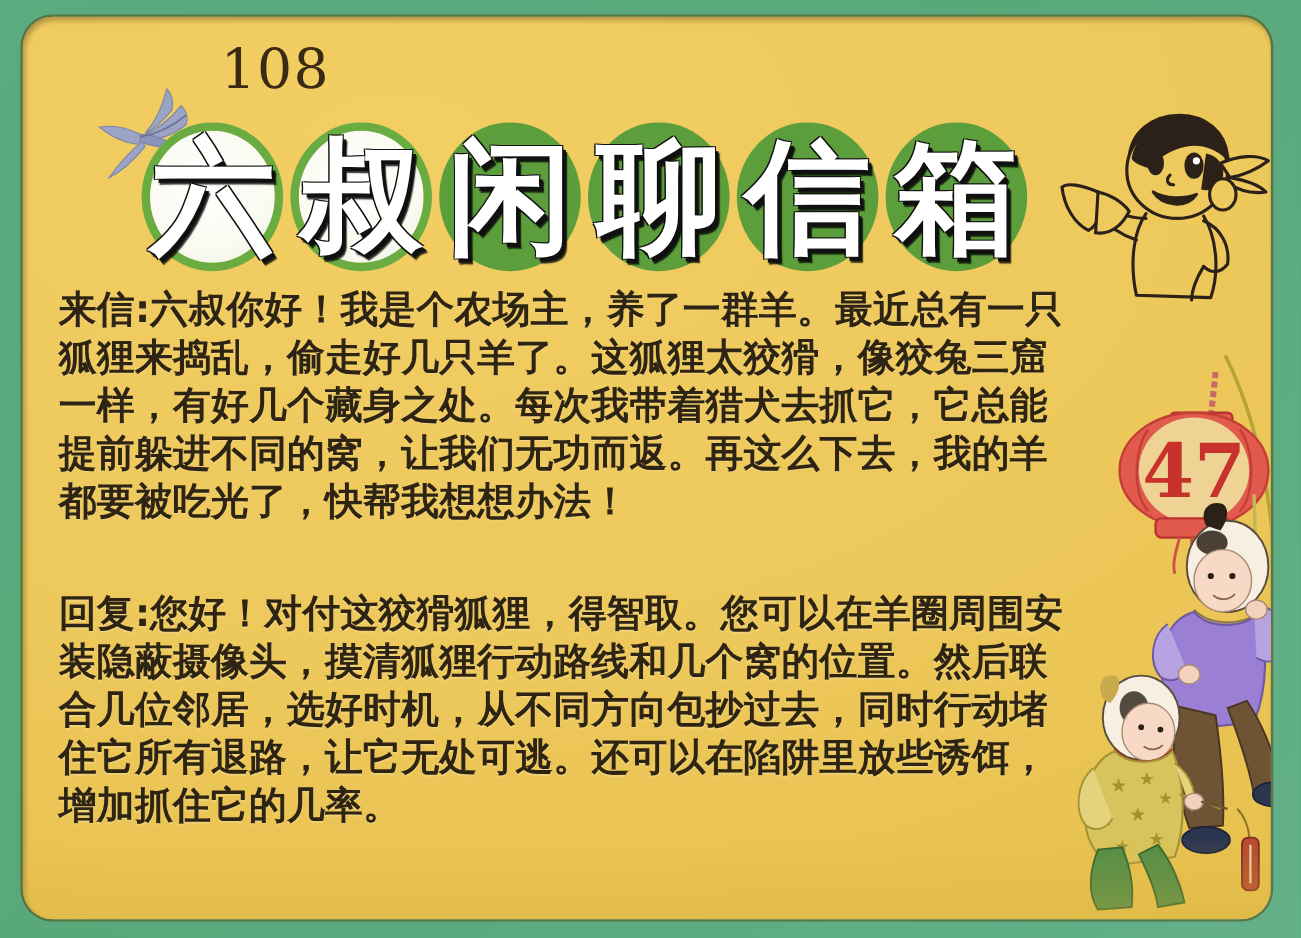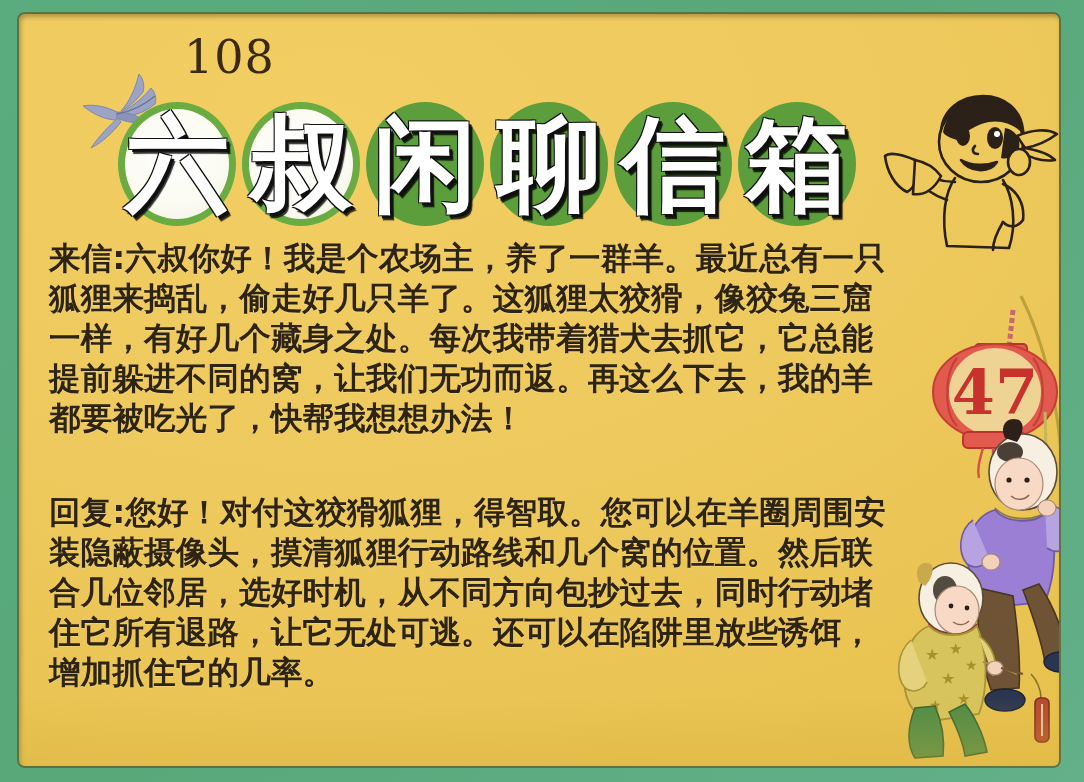--- a/index.html
+++ b/index.html
@@ -23,21 +23,21 @@
     overflow: hidden;
   }
 
   
   #card {
     position: absolute;
     left: 19px;
     top: 14px;
     width: 1040px;
     height: 752px;
-    border-radius: 6px;
+    border-radius: 25px;
     background:
       radial-gradient(ellipse 140% 120% at 30% 15%, #f2ce63 0%, #eec95d 40%, #e9c351 75%, #e6bd46 100%);
     box-shadow:
       0 0 0 2px rgba(90, 70, 20, .55),
       2px 3px 4px rgba(40, 30, 0, .30) inset;
     overflow: hidden;
   }
 
   
   #card::after {

